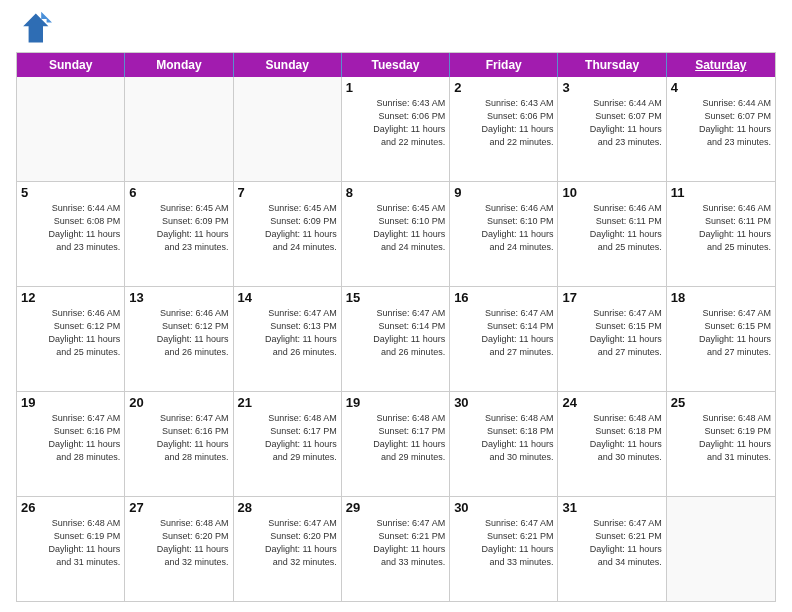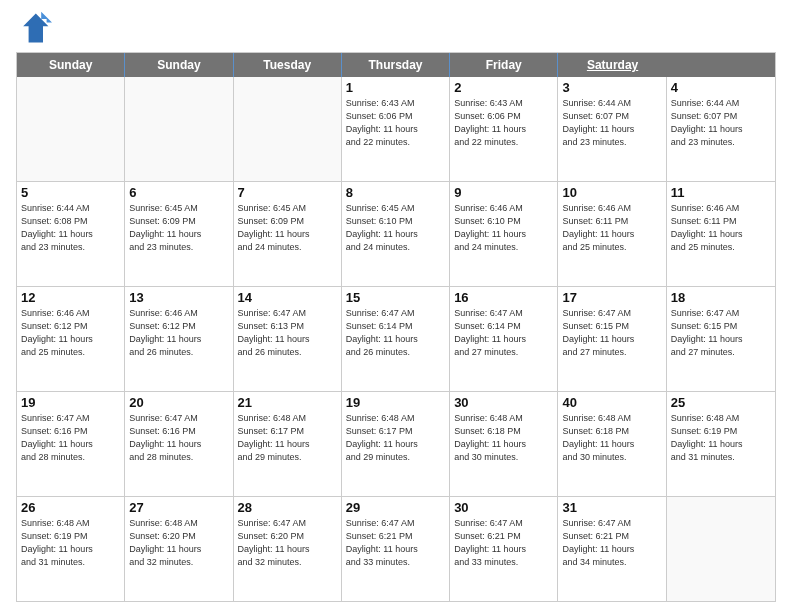--- a/index.html
+++ b/index.html
@@ -52,21 +52,21 @@
     }
     .calendar {
       flex: 1;
       display: flex;
       flex-direction: column;
       border: 1px solid #ccc;
     }
     .cal-header {
       display: grid;
       grid-template-columns: repeat(7, 1fr);
-      background: #737373;
+      background: #a21caf;
     }
     .cal-header-cell {
       color: #fff;
       font-size: 12px;
       font-weight: bold;
       text-align: center;
       padding: 5px 2px;
       border-right: 1px solid #5a90cc;
     }
     .cal-header-cell:last-child { border-right: none; text-decoration: underline; }
@@ -96,20 +96,21 @@
     .day-number {
       font-size: 13px;
       font-weight: bold;
       margin-bottom: 2px;
       color: #111;
     }
     .cell-text {
       font-size: 9px;
       color: #333;
       line-height: 1.45;
+      text-align: right;
     }
   </style>
 </head>
 <body>
 
 <div class="page">
   <div class="header">
     <div class="logo">
       <svg class="logo-icon" viewBox="0 0 40 40">
         <polygon points="22,4 36,18 30,18 30,36 14,36 14,18 8,18" fill="#2e6db4"></polygon>
@@ -122,24 +123,25 @@
     </div>
     <div class="title-area">
       <div class="month-title"></div>
       <div class="location"></div>
     </div>
   </div>
 
   <div class="calendar">
     <div class="cal-header">
     <div class="cal-header-cell">Sunday</div>
+        <div class="cal-header-cell">Monday</div>
         <div class="cal-header-cell">Sunday</div>
         <div class="cal-header-cell">Tuesday</div>
+        <div class="cal-header-cell">Friday</div>
         <div class="cal-header-cell">Thursday</div>
-        <div class="cal-header-cell">Friday</div>
         <div class="cal-header-cell">Saturday</div>
       </div>
     <div class="cal-body">
     <div class="cal-row">
           <div class="cal-cell empty"></div>
           <div class="cal-cell empty"></div>
           <div class="cal-cell empty"></div>
           <div class="cal-cell">
             <div class="day-number">1</div>
             <div class="cell-text" style="white-space: pre-line;">Sunrise: 6:43 AM
@@ -301,21 +303,21 @@
 and 29 minutes.</div>
           </div>
           <div class="cal-cell">
             <div class="day-number">30</div>
             <div class="cell-text" style="white-space: pre-line;">Sunrise: 6:48 AM
 Sunset: 6:18 PM
 Daylight: 11 hours
 and 30 minutes.</div>
           </div>
           <div class="cal-cell">
-            <div class="day-number">40</div>
+            <div class="day-number">24</div>
             <div class="cell-text" style="white-space: pre-line;">Sunrise: 6:48 AM
 Sunset: 6:18 PM
 Daylight: 11 hours
 and 30 minutes.</div>
           </div>
           <div class="cal-cell">
             <div class="day-number">25</div>
             <div class="cell-text" style="white-space: pre-line;">Sunrise: 6:48 AM
 Sunset: 6:19 PM
 Daylight: 11 hours

